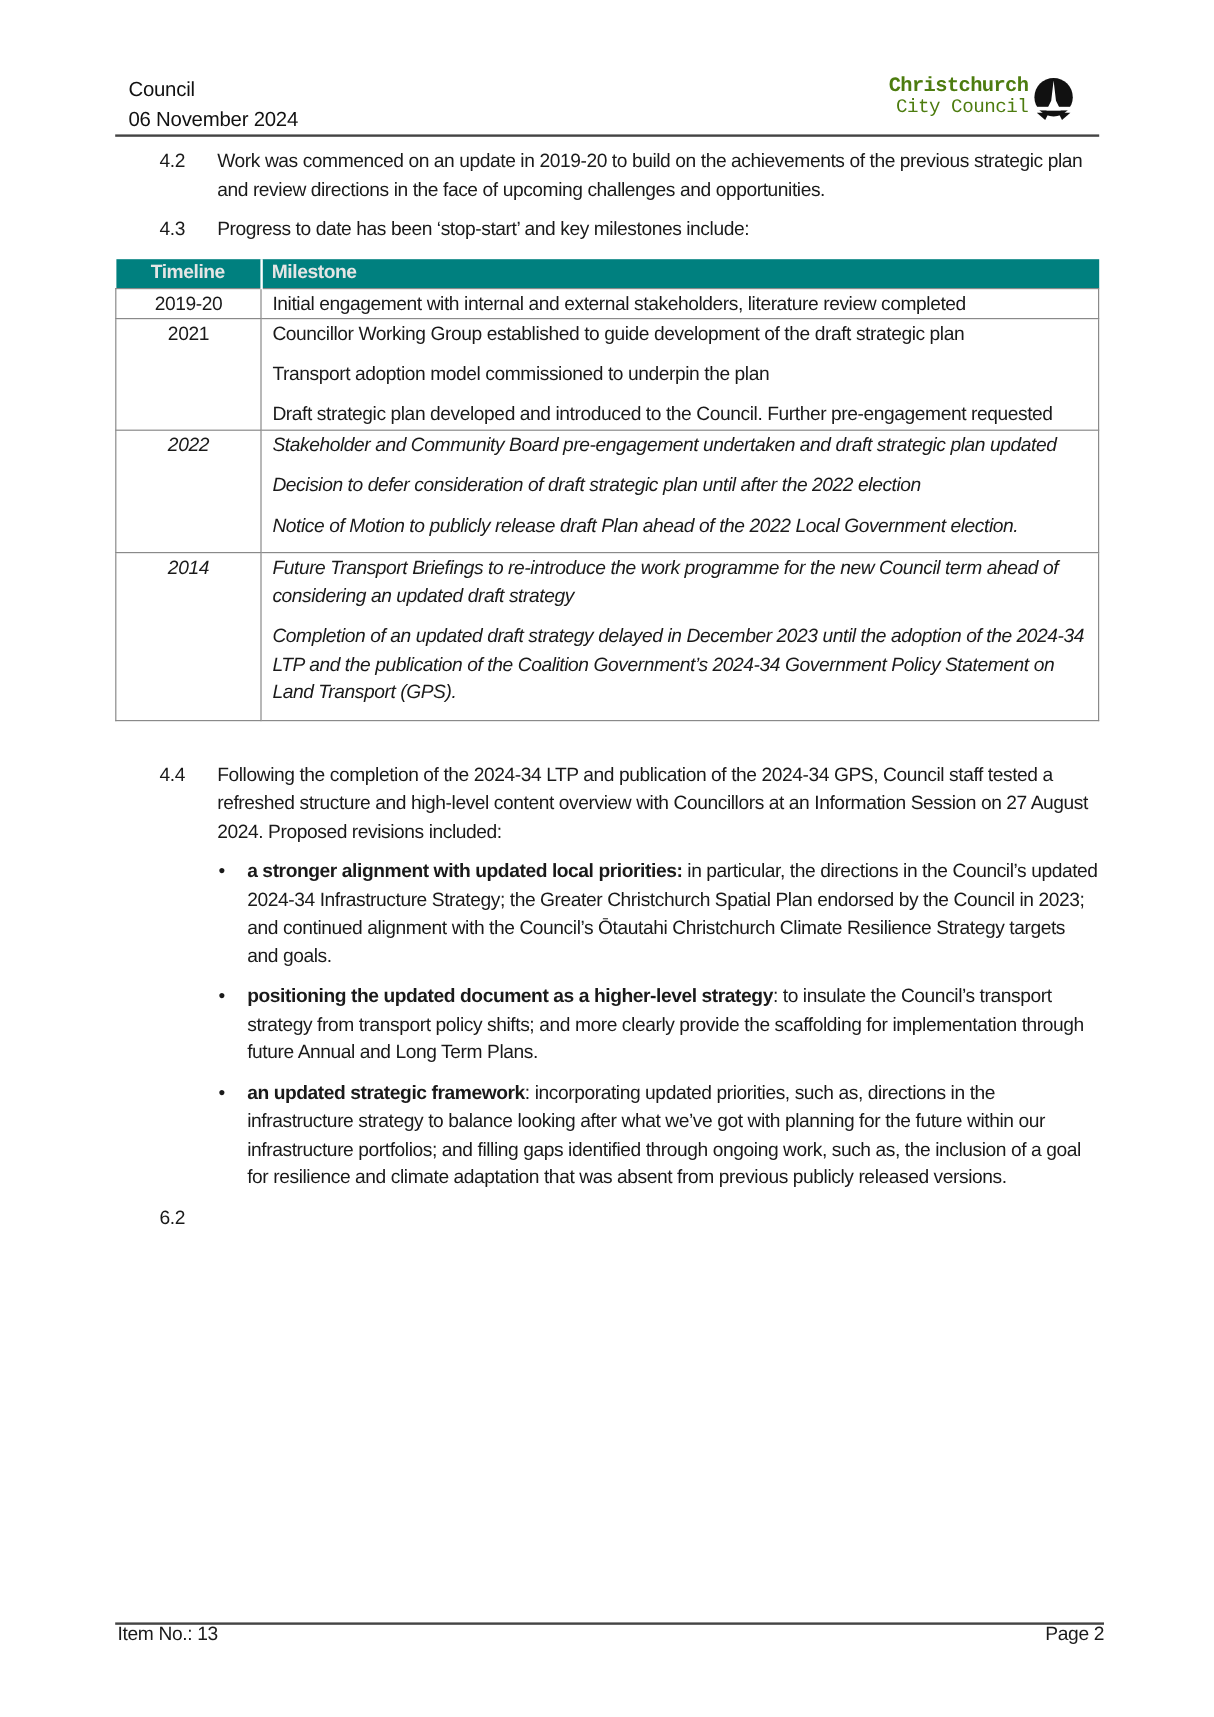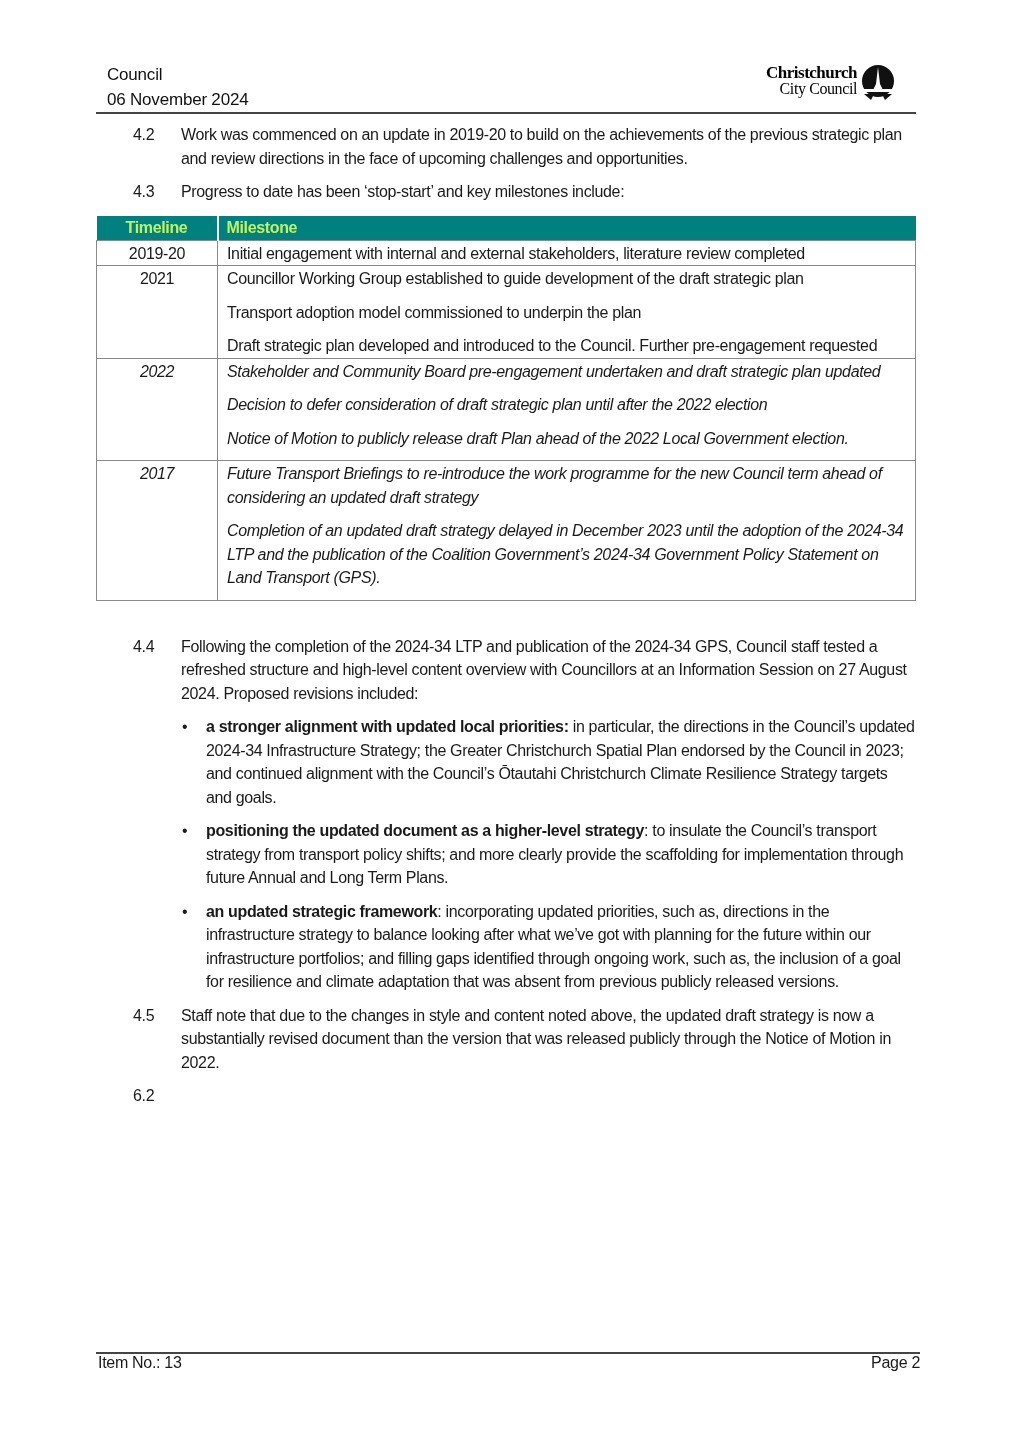--- a/index.html
+++ b/index.html
@@ -4,32 +4,32 @@
 <style>
   html, body { margin: 0; padding: 0; background: #ffffff; }
   body {
     width: 1012px; height: 1431px; position: relative; overflow: hidden;
     font-family: "Liberation Sans", sans-serif; color: #1a1a1a;
   }
   .header { position: absolute; left: 107px; top: 62px; }
   .header .title { font-weight: normal; font-size: 17px; line-height: 25px; color: #111; letter-spacing: -0.2px; }
   .header-rule { position: absolute; left: 96px; width: 820px; top: 112px; height: 0; border-top: 2px solid #444; }
   .logo { position: absolute; left: 745px; top: 63px; width: 160px; height: 40px; }
-  .logo .lt { position: absolute; right: 48px; font-family: Liberation Serif, serif; color: #000000; white-space: nowrap; }
+  .logo .lt { position: absolute; right: 48px; font-family: Liberation Mono, monospace; color: #4d7c0f; white-space: nowrap; }
   .logo .l1 { top: 0; font-size: 17px; font-weight: bold; letter-spacing: -0.5px; }
   .logo .l2 { top: 17px; font-size: 16px; letter-spacing: -0.4px; }
   .logo svg { position: absolute; right: 8px; top: 1px; }
 
   .content { position: absolute; left: 96px; top: 123px; width: 820px; font-size: 16px; letter-spacing: -0.35px; }
   .para { position: relative; padding-left: 85px; line-height: 23.5px; margin-bottom: 10px; }
   .para .num { position: absolute; left: 37px; top: 0; }
   .para.cont { margin-bottom: 10px; }
 
   table.milestones { border-collapse: collapse; width: 820px; margin: 12px 0 0 0; font-size: 16px; letter-spacing: -0.35px; }
-  table.milestones th { background: #00807f; color: #bef264; text-align: left; font-weight: bold; padding: 1px 8px; line-height: 22px; border-left: 2px solid #fff; }
+  table.milestones th { background: #00807f; color: #e5e5e5; text-align: left; font-weight: bold; padding: 1px 8px; line-height: 22px; border-left: 2px solid #fff; }
   table.milestones th:first-child { text-align: center; border-left: none; width: 104px; }
   table.milestones td { border: 1.5px solid #8a8a8a; vertical-align: top; padding: 1px 9px 0 9px; line-height: 23.5px; }
   table.milestones td.year { text-align: center; }
   table.milestones .ms { margin-bottom: 10px; }
   table.milestones .ms:last-child { margin-bottom: 0; }
   table.milestones tr.pad td { padding-bottom: 10px; font-style: italic; }
 
   .after-table { margin-top: 34px; }
   ul.bullets { list-style: none; margin: 0; padding: 0 0 0 110px; }
   ul.bullets li { position: relative; line-height: 23.5px; margin-bottom: 10px; }
@@ -97,21 +97,21 @@
       </tr>
       <tr class="pad">
         <td class="year">2022</td>
         <td>
           <div class="ms">Stakeholder and Community Board pre-engagement undertaken and draft strategic plan updated</div>
           <div class="ms">Decision to defer consideration of draft strategic plan until after the 2022 election</div>
           <div class="ms">Notice of Motion to publicly release draft Plan ahead of the 2022 Local Government election.</div>
         </td>
       </tr>
       <tr class="pad">
-        <td class="year">2017</td>
+        <td class="year">2014</td>
         <td>
           <div class="ms">Future Transport Briefings to re-introduce the work programme for the new Council term ahead of considering an updated draft strategy</div>
           <div class="ms">Completion of an updated draft strategy delayed in December 2023 until the adoption of the 2024-34 LTP and the publication of the Coalition Government’s 2024-34 Government Policy Statement on Land Transport (GPS).</div>
         </td>
       </tr>
     </tbody>
   </table>
 
   <div class="after-table">
     <div class="para">
@@ -119,24 +119,20 @@
       <span>Following the completion of the 2024-34 LTP and publication of the 2024-34 GPS, Council staff tested a refreshed structure and high-level content overview with Councillors at an Information Session on 27 August 2024. Proposed revisions included:</span>
     </div>
 
     <ul class="bullets">
       <li><b>a stronger alignment with updated local priorities:</b><span> in particular, the directions in the Council’s updated 2024-34 Infrastructure Strategy; the Greater Christchurch Spatial Plan endorsed by the Council in 2023; and continued alignment with the Council’s Ōtautahi Christchurch Climate Resilience Strategy targets and goals.</span></li>
       <li><b>positioning the updated document as a higher-level strategy</b><span>: to insulate the Council’s transport strategy from transport policy shifts; and more clearly provide the scaffolding for implementation through future Annual and Long Term Plans.</span></li>
       <li><b>an updated strategic framework</b><span>:  incorporating updated priorities, such as, directions in the infrastructure strategy to balance looking after what we’ve got with planning for the future within our infrastructure portfolios; and filling gaps identified through ongoing work, such as, the inclusion of a goal for resilience and climate adaptation that was absent from previous publicly released versions.</span></li>
     </ul>
 
     <div class="para">
-      <span class="num">4.5</span>
-      <span>Staff note that due to the changes in style and content noted above, the updated draft strategy is now a substantially revised document than the version that was released publicly through the Notice of Motion in 2022.</span>
-    </div>
-    <div class="para">
       <span class="num">6.2</span>
     </div>
   </div>
 </div>
 
 <div class="footer-rule"></div>
 <div class="footer-left">Item No.: 13</div>
 <div class="footer-right">Page 2</div>
 
 </body></html>

